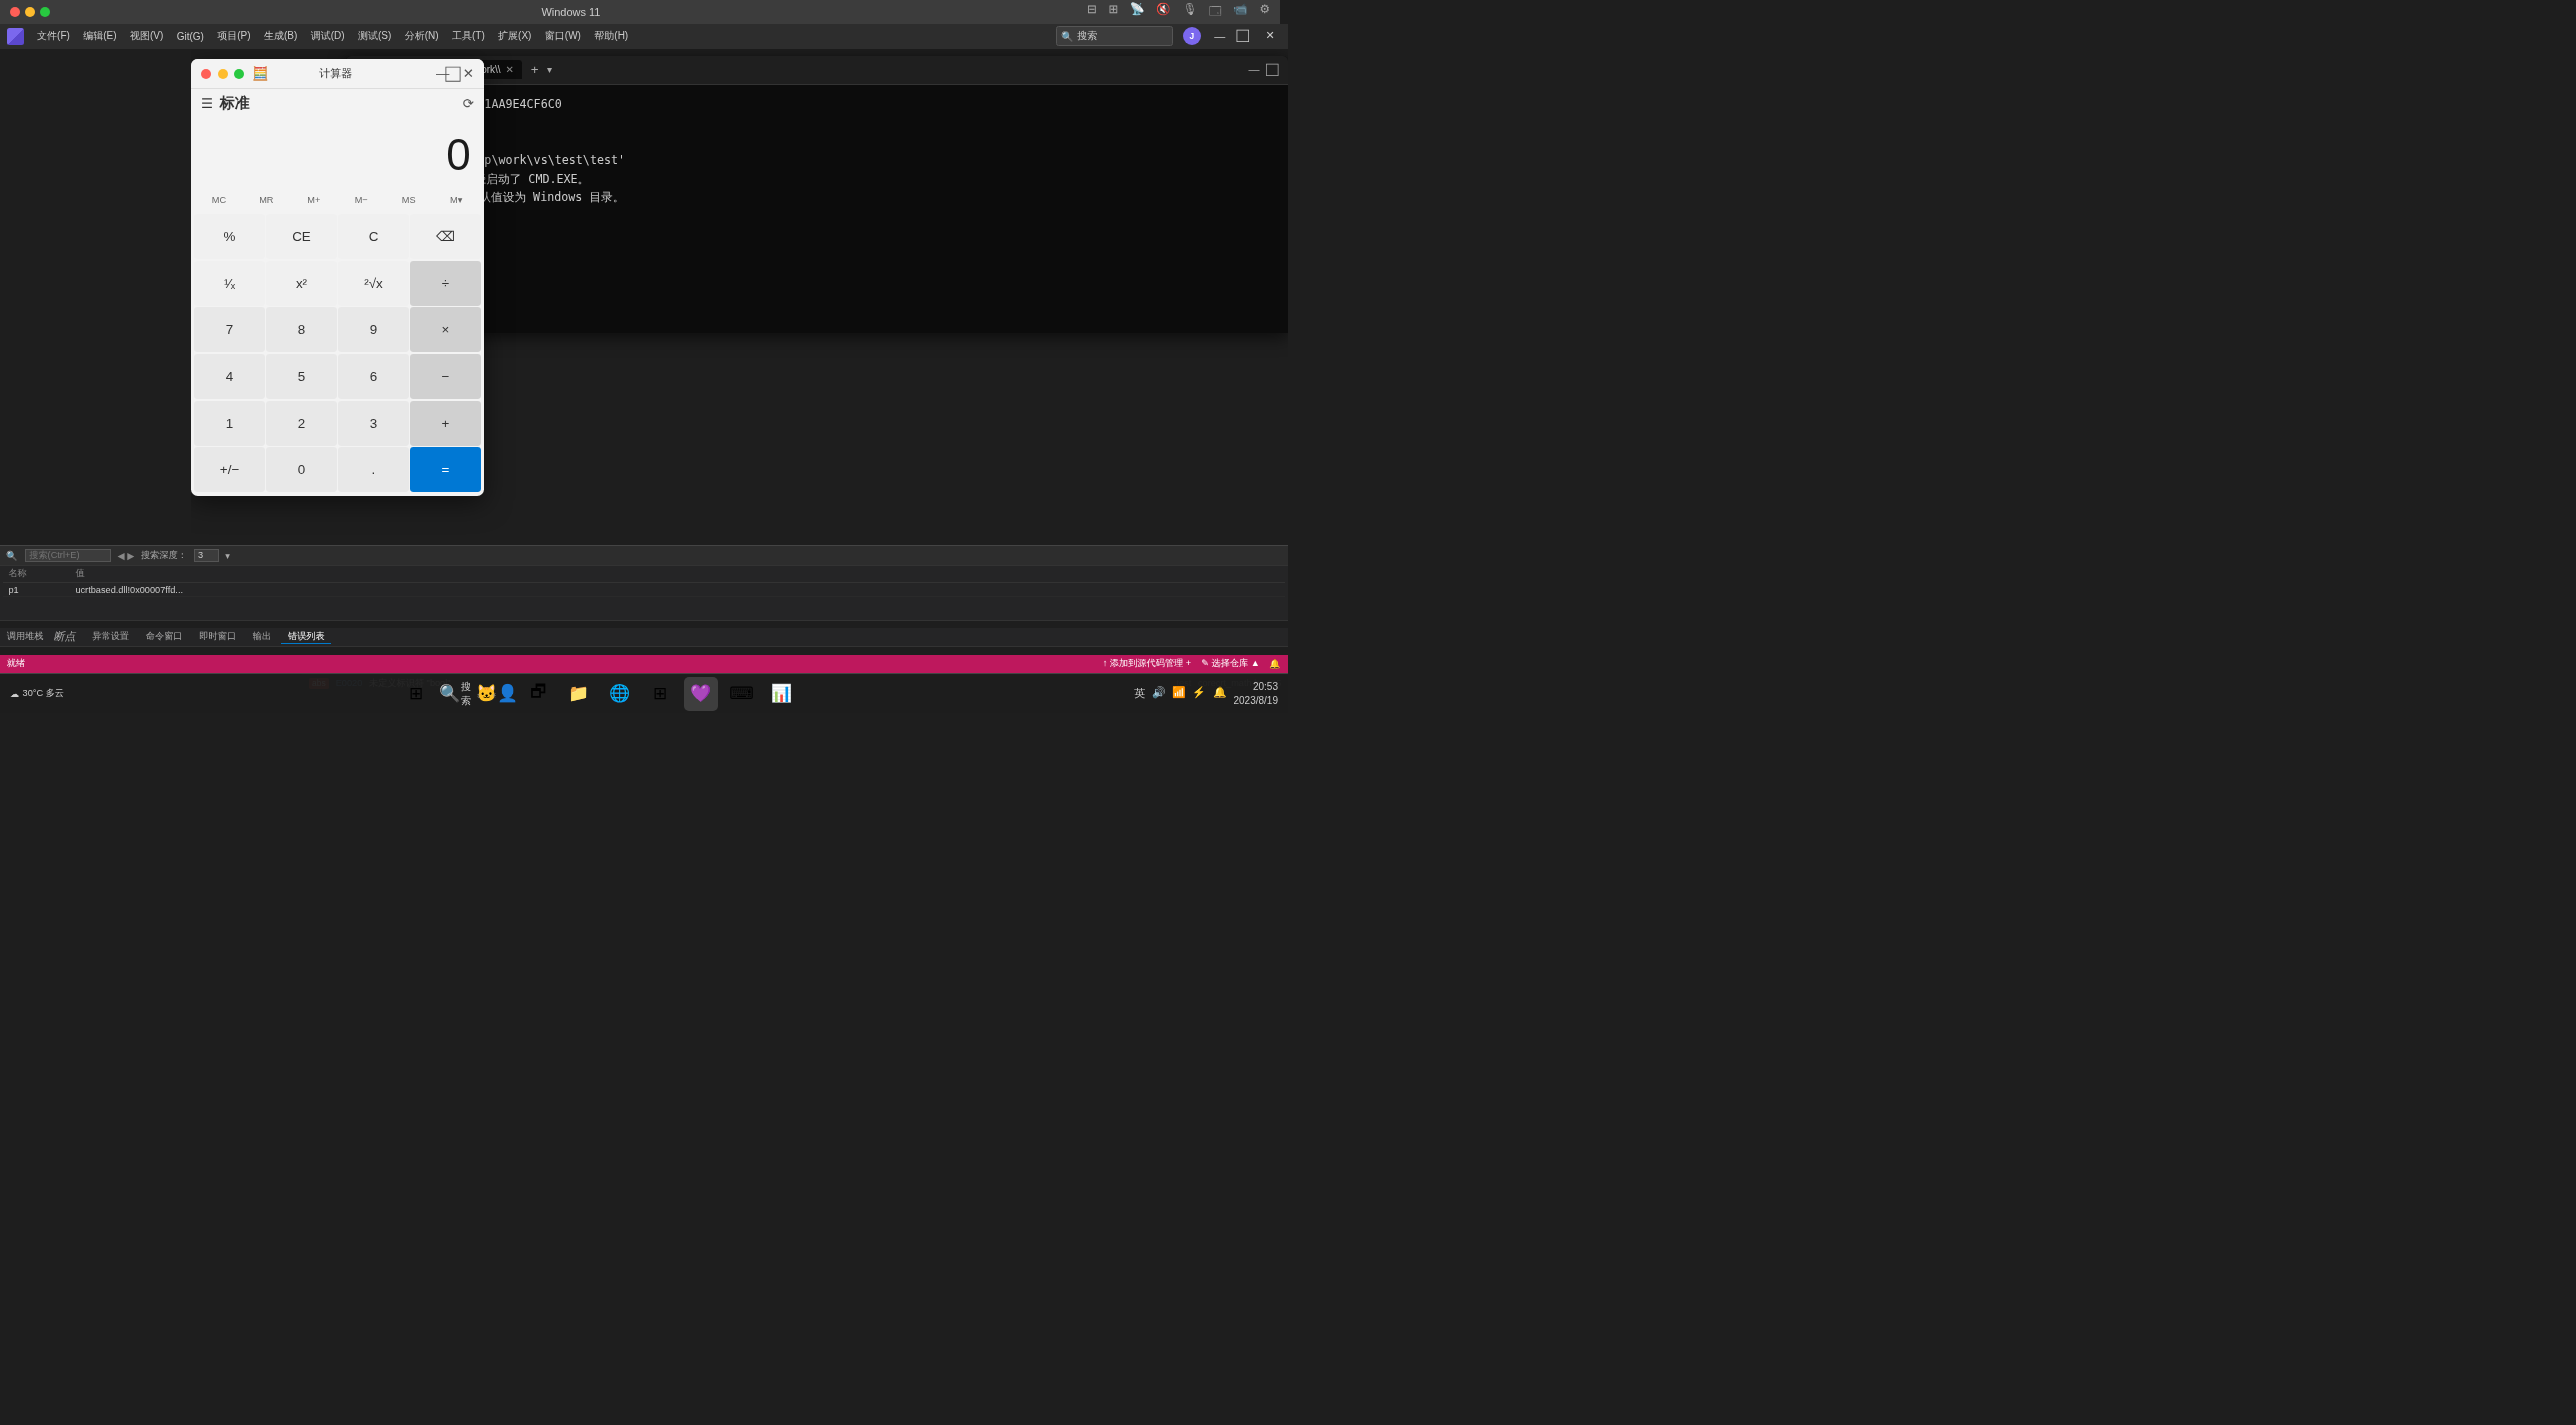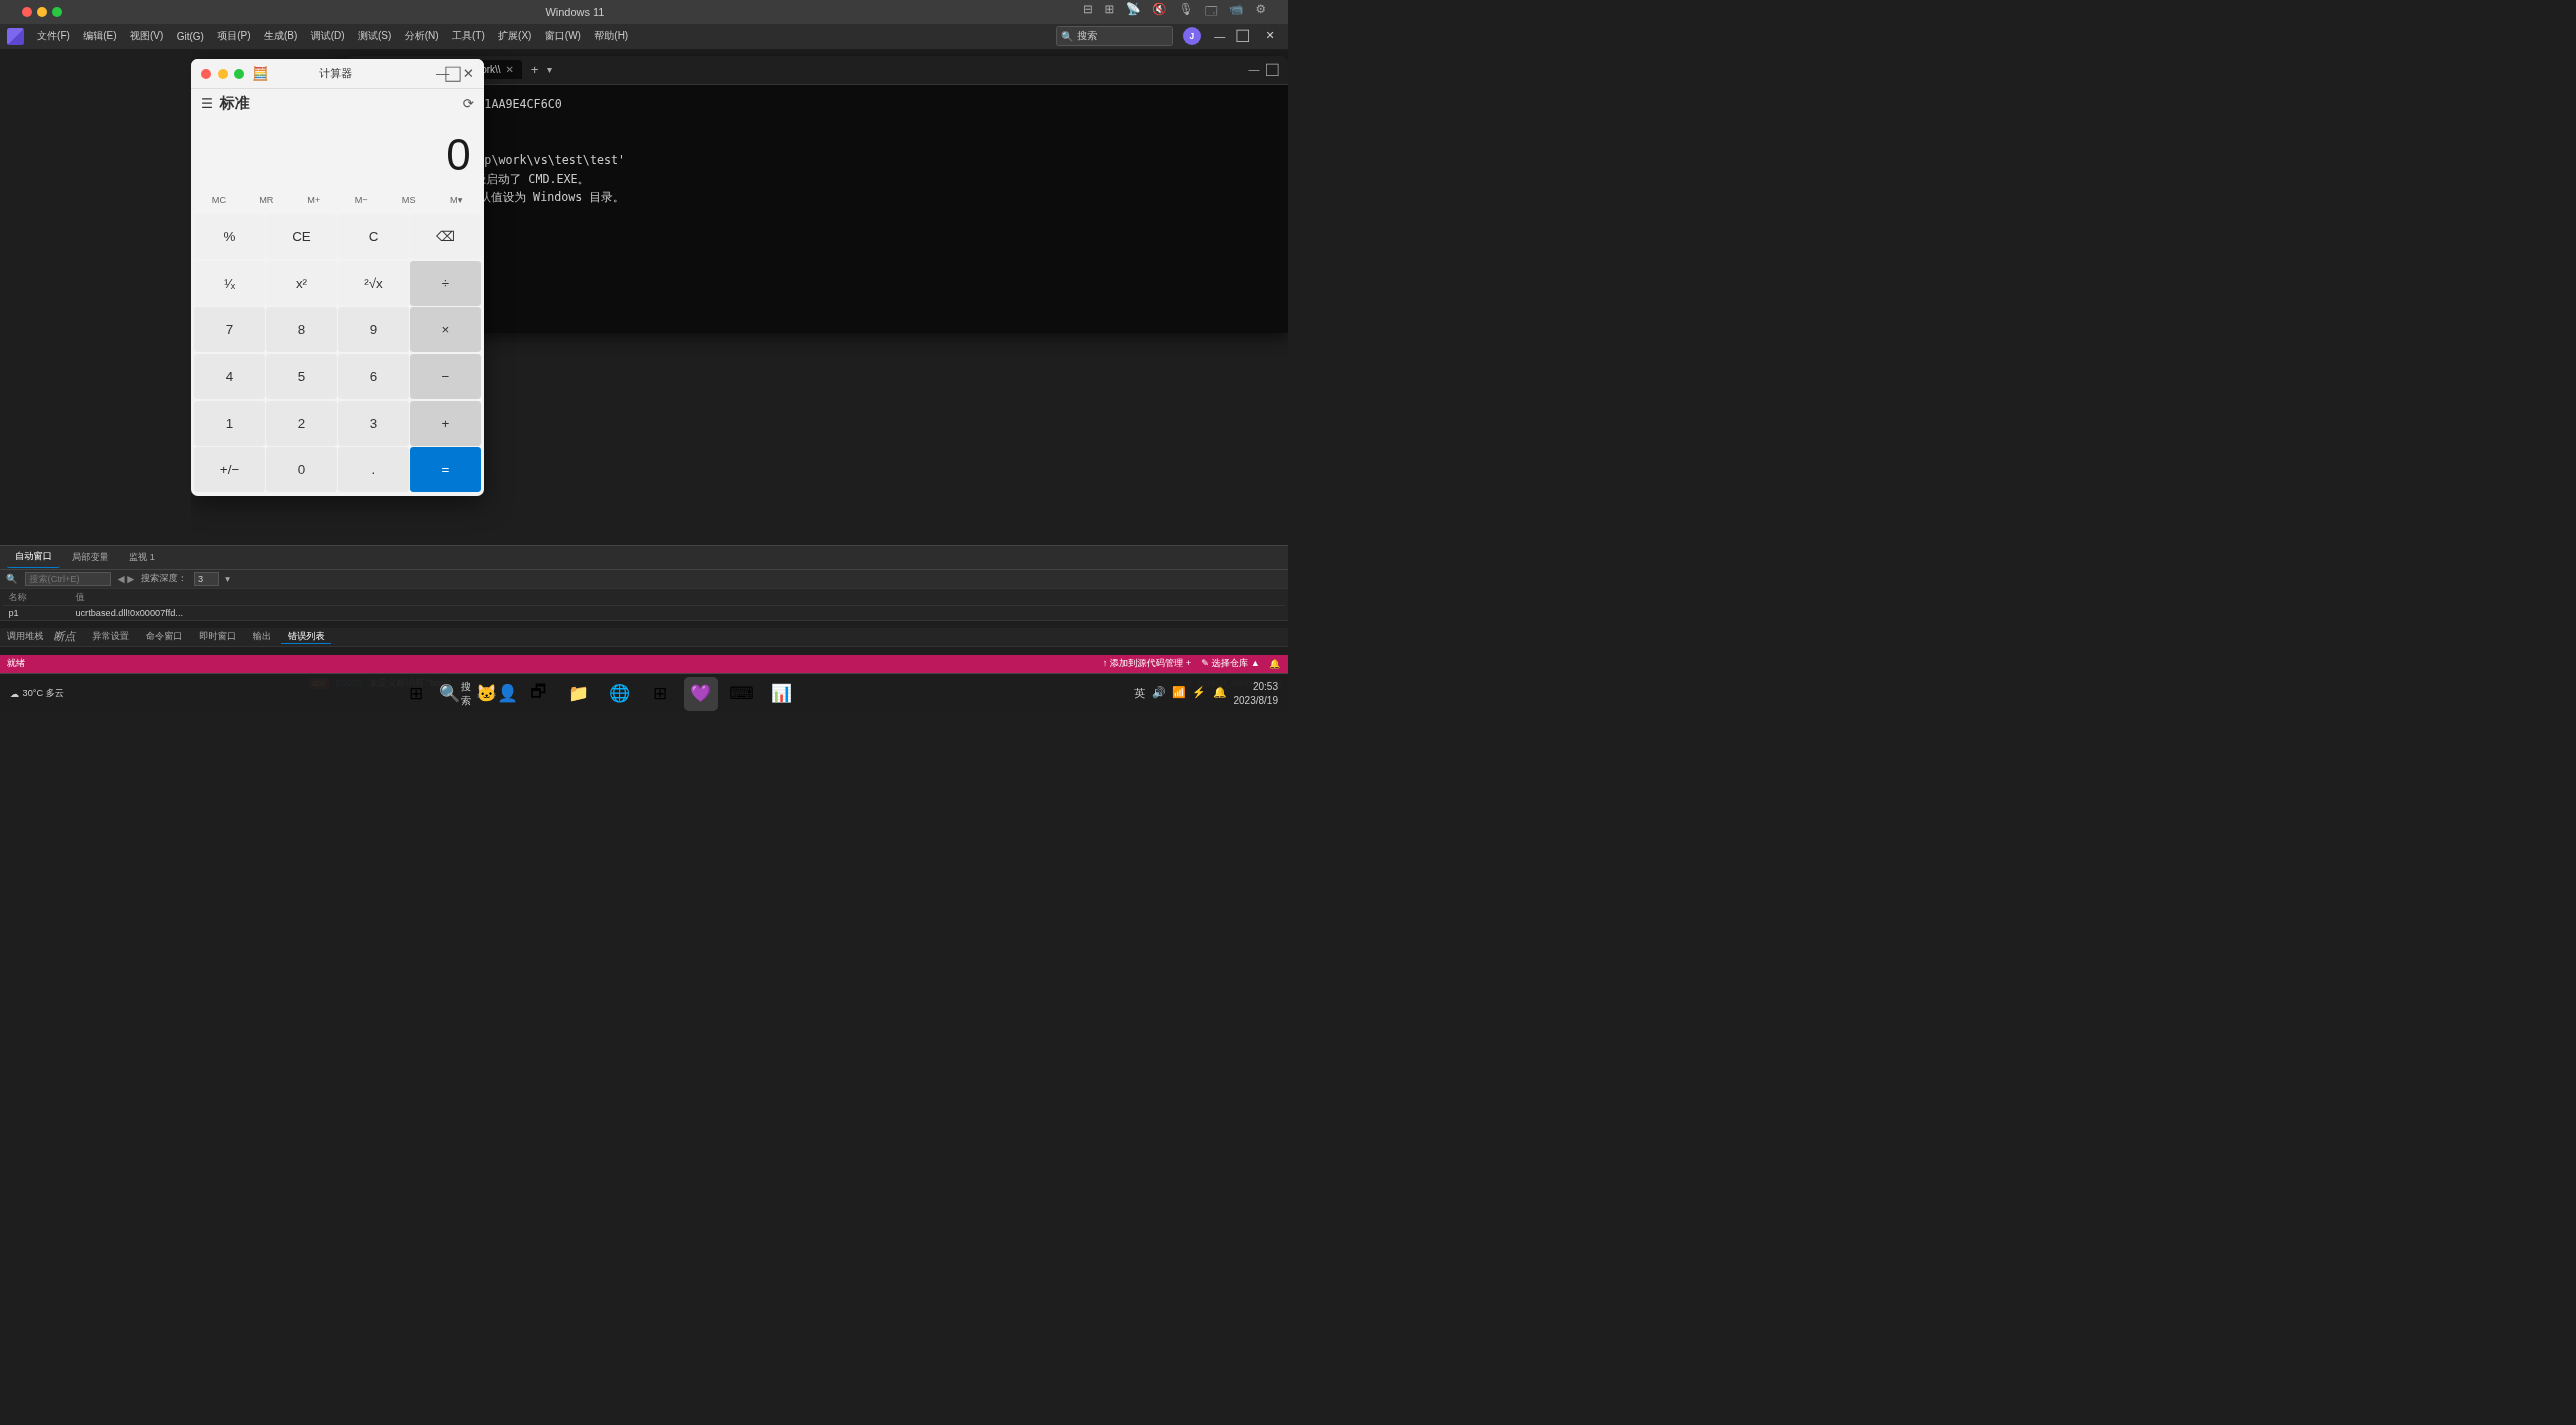--- a/index.html
+++ b/index.html
@@ -9,26 +9,26 @@
       font-family: 'Segoe UI', Arial, sans-serif;
       background: #1e1e1e;
       overflow: hidden;
       position: relative;
       transform-origin: top left;
     }
 
     
     .mac-titlebar {
       position: absolute;
-      top: 0; left: 0; right: 0;
+      top: 0; left: 0; right: 8px;
       height: 23.5px;
       background: #3c3c3c;
       display: flex;
       align-items: center;
-      padding: 0 22px;
+      padding: 0 10px;
       z-index: 100;
     }
     .mac-btn {
       width: 10px; height: 10px;
       border-radius: 50%;
       margin-right: 5px;
       display: inline-block;
     }
     .mac-btn.red { background: #ff5f57; }
     .mac-btn.yellow { background: #febc2e; }
@@ -560,25 +560,20 @@
 hello again
 '\\Mac\Home\Desktop\work\vs\test\test'
 用作当前目录的以上路径启动了 CMD.EXE。
 UNC 路径不受支持。默认值设为 Windows 目录。</pre>
     </div>
   </div>
 </div>
 
 <div style="position:absolute; bottom:59px; left:0; right:0; height:109px; background:#252526; border-top:0.8px solid #444; z-index:80; display:flex; flex-direction:column;">
 
-  <div class="bottom-tabs">
-    <span class="bottom-tab active">自动窗口</span>
-    <span class="bottom-tab">局部变量</span>
-    <span class="bottom-tab">监视 1</span>
-  </div>
 
   <div class="bottom-toolbar">
     <span style="color:#aaa;">🔍</span>
     <input type="text" style="width: 86px;" placeholder="搜索(Ctrl+E)">
     <span style="color:#888;">◀ ▶</span>
     <span>搜索深度：</span>
     <input type="text" style="width: 25px;" value="3">
     <span style="color:#aaa;">▾</span>
   </div>
 

